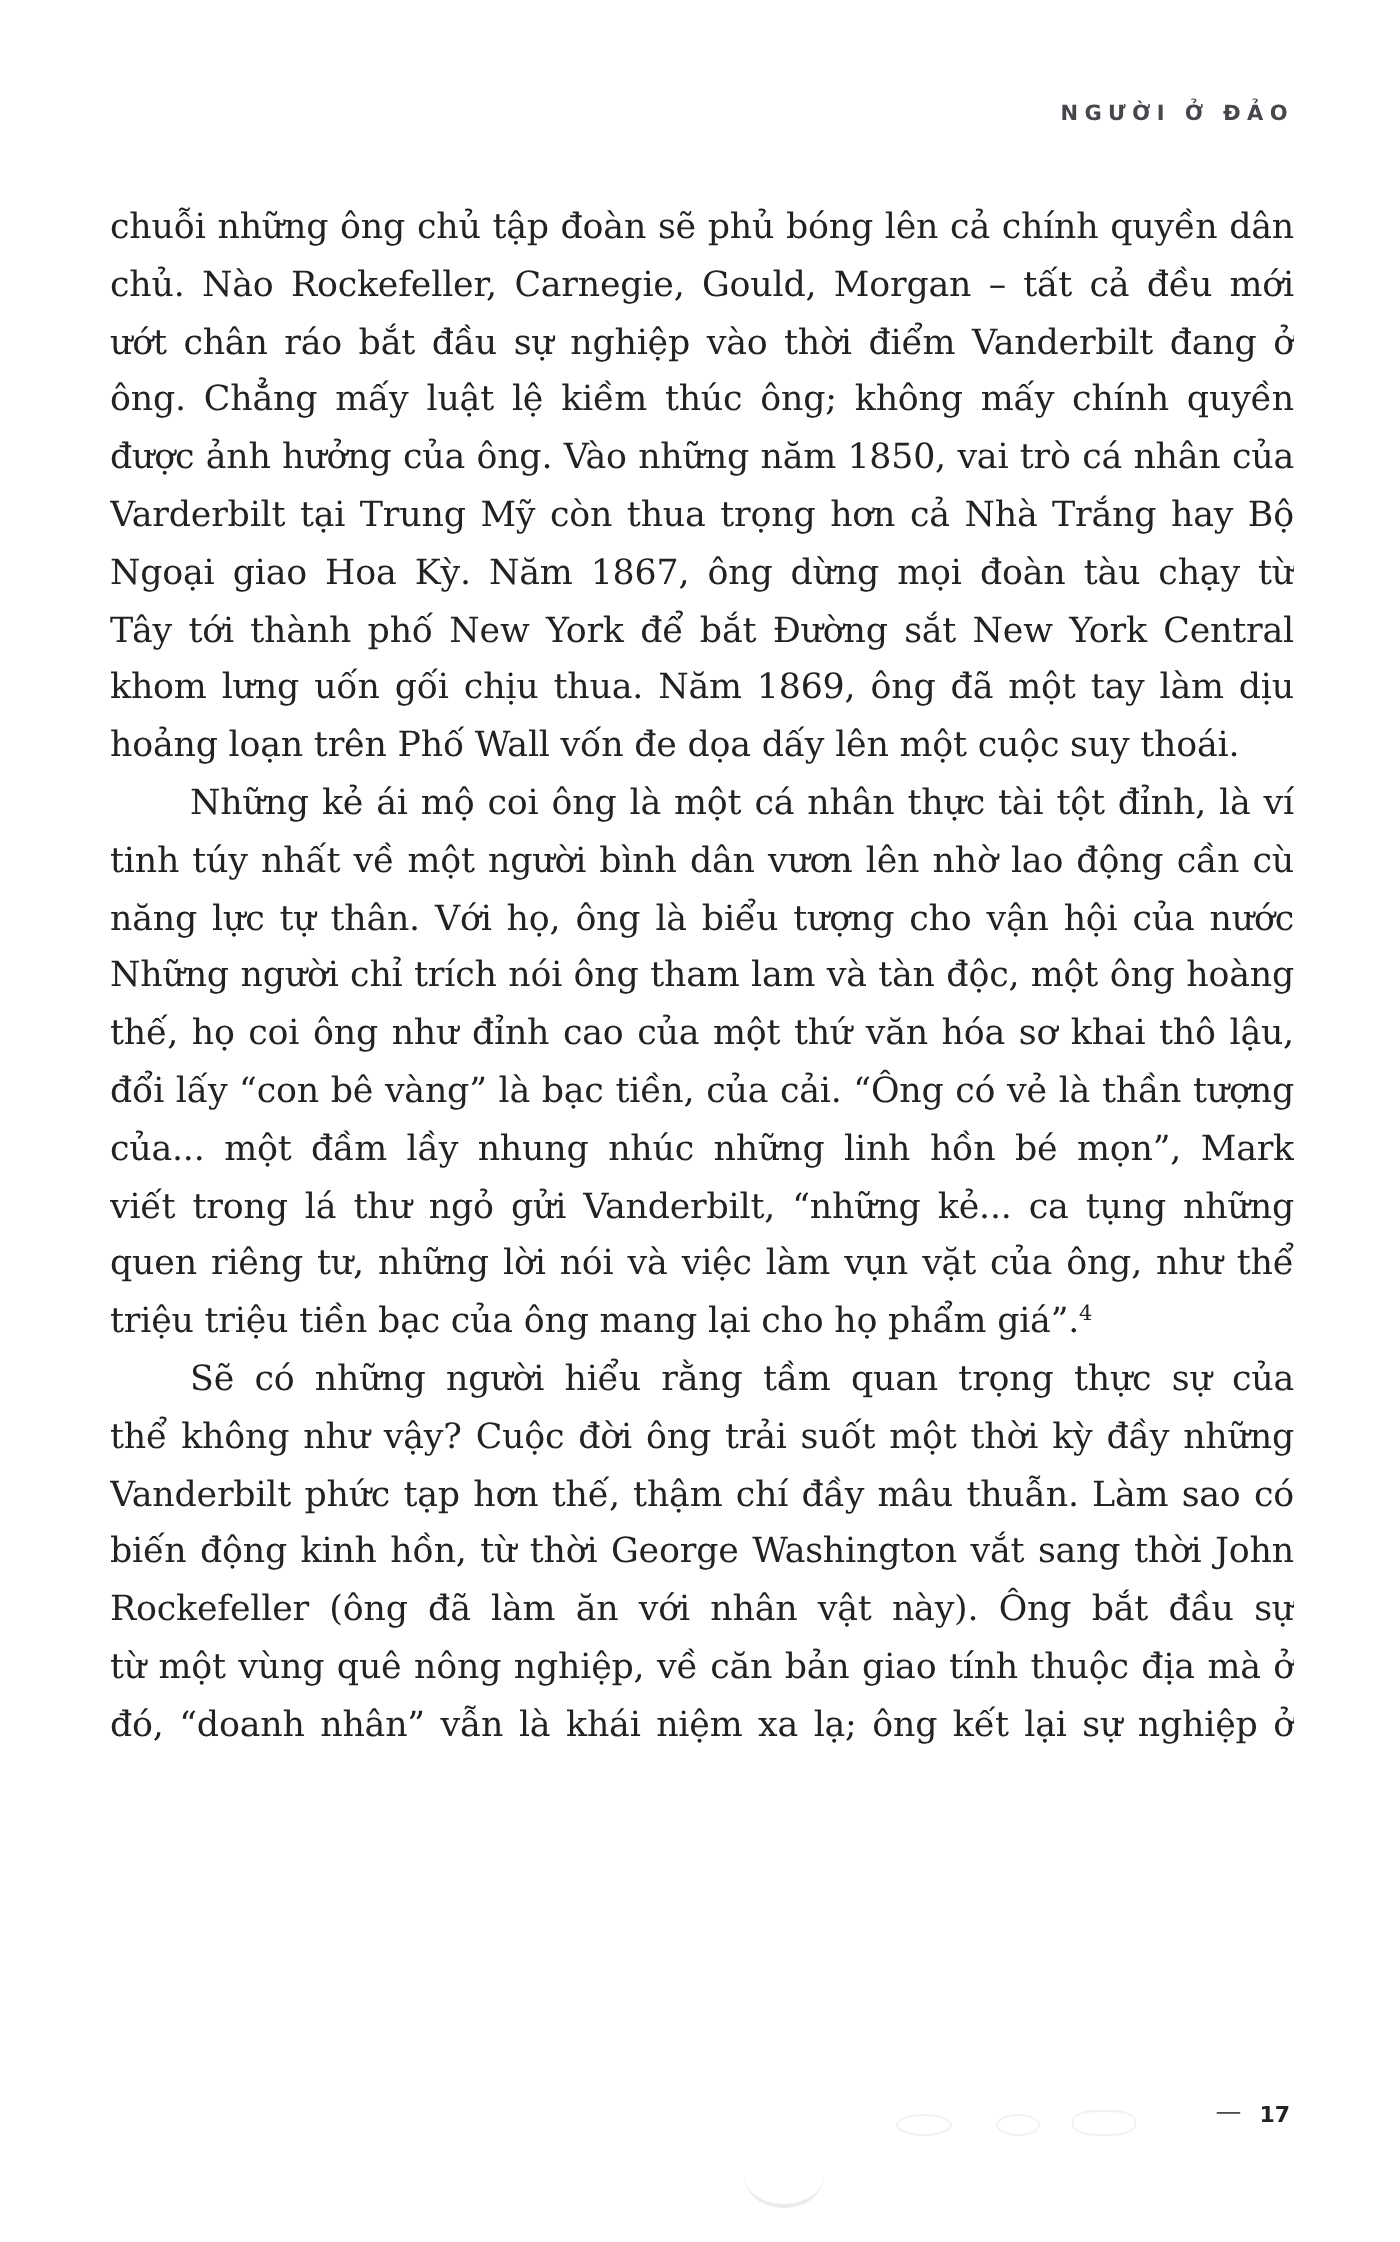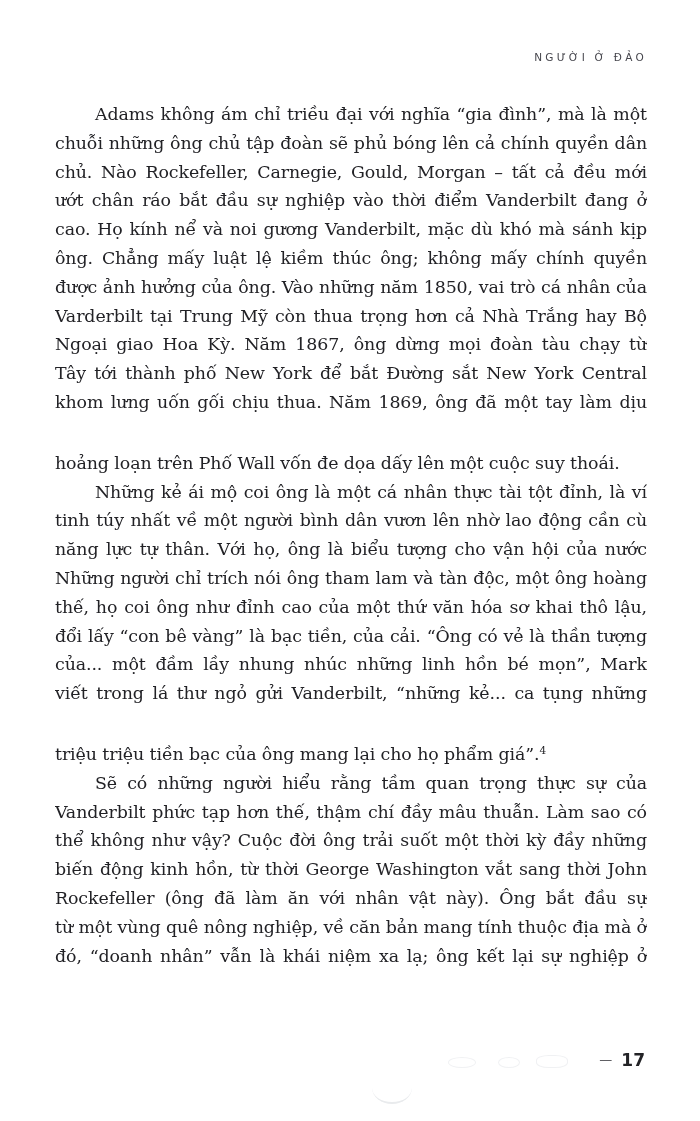--- a/index.html
+++ b/index.html
@@ -15,21 +15,21 @@
     overflow: hidden;
     font-family: "DejaVu Serif", "Liberation Serif", serif;
     color: #222226;
   }
   .running-header {
     position: absolute;
     top: 51px;
     right: 53px;
     font-family: "DejaVu Sans", "Liberation Sans", sans-serif;
     font-size: 10.5px;
-    font-weight: 400;
+    font-weight: 700;
     letter-spacing: 3.2px;
     color: #46464d;
     white-space: nowrap;
   }
   .text-block {
     position: absolute;
     top: 100px;
     left: 55px;
     width: 592px;
   }
@@ -37,21 +37,21 @@
   .line {
     font-size: 17.4px;
     line-height: 28.8px;
     height: 28.8px;
     overflow: hidden;
     letter-spacing: -0.1px;
     text-align: justify;
     text-align-last: justify;
   }
   .line.first { text-indent: 40px; }
-  .line.last { text-align-last: left; margin-top: 32px; }
+  .line.last { text-align-last: left; }
   sup.note {
     font-size: 10.5px;
     line-height: 0;
     vertical-align: 6px;
     letter-spacing: 0;
   }
   .footer {
     position: absolute;
     top: 1050px;
     right: 55px;
@@ -60,21 +60,21 @@
     gap: 9px;
     font-family: "DejaVu Sans", "Liberation Sans", sans-serif;
   }
   .footer-dash {
     font-size: 13px;
     font-weight: 400;
     color: #4a4a4f;
     transform: translateY(-1px);
   }
   .footer-num {
-    font-size: 17px;
+    font-size: 11px;
     font-weight: 700;
     color: #232326;
   }
   .smudge {
     position: absolute;
     border: 1.5px solid #edeff1;
     border-radius: 50%;
     opacity: 0.85;
   }
   .s1 { top: 1057px; left: 448px; width: 26px; height: 9px; }
@@ -93,51 +93,50 @@
 </head>
 <body>
 
 <div class="page">
 
   <div class="running-header">NGƯỜI Ở ĐẢO</div>
 
   <main class="text-block">
     <div id="paragraphs">
         <div class="paragraph">
-          <div class="line first">Adams không ám chỉ triều đại với nghĩa “gia đình”, mà là một</div>
           <div class="line">chuỗi những ông chủ tập đoàn sẽ phủ bóng lên cả chính quyền dân</div>
           <div class="line">chủ. Nào Rockefeller, Carnegie, Gould, Morgan – tất cả đều mới chân</div>
           <div class="line">ướt chân ráo bắt đầu sự nghiệp vào thời điểm Vanderbilt đang ở đỉnh</div>
-          <div class="line">cao. Họ kính nể và noi gương Vanderbilt, mặc dù khó mà sánh kịp</div>
           <div class="line">ông. Chẳng mấy luật lệ kiềm thúc ông; không mấy chính quyền vượt</div>
           <div class="line">được ảnh hưởng của ông. Vào những năm 1850, vai trò cá nhân của</div>
           <div class="line">Varderbilt tại Trung Mỹ còn thua trọng hơn cả Nhà Trắng hay Bộ</div>
           <div class="line">Ngoại giao Hoa Kỳ. Năm 1867, ông dừng mọi đoàn tàu chạy từ miền</div>
           <div class="line">Tây tới thành phố New York để bắt Đường sắt New York Central phải</div>
           <div class="line">khom lưng uốn gối chịu thua. Năm 1869, ông đã một tay làm dịu cơn</div>
           <div class="line last">hoảng loạn trên Phố Wall vốn đe dọa dấy lên một cuộc suy thoái.</div>
         </div>
         <div class="paragraph">
           <div class="line first">Những kẻ ái mộ coi ông là một cá nhân thực tài tột đỉnh, là ví dụ</div>
           <div class="line">tinh túy nhất về một người bình dân vươn lên nhờ lao động cần cù và</div>
           <div class="line">năng lực tự thân. Với họ, ông là biểu tượng cho vận hội của nước Mỹ.</div>
           <div class="line">Những người chỉ trích nói ông tham lam và tàn độc, một ông hoàng</div>
           <div class="line">thế, họ coi ông như đỉnh cao của một thứ văn hóa sơ khai thô lậu, đã</div>
           <div class="line">đổi lấy “con bê vàng” là bạc tiền, của cải. “Ông có vẻ là thần tượng</div>
           <div class="line">của... một đầm lầy nhung nhúc những linh hồn bé mọn”, Mark Twain</div>
           <div class="line">viết trong lá thư ngỏ gửi Vanderbilt, “những kẻ... ca tụng những thói</div>
+          <div class="line">quen riêng tư, những lời nói và việc làm vụn vặt của ông, như thể</div>
           <div class="line last"><span>triệu triệu tiền bạc của ông mang lại cho họ phẩm giá”.</span><sup class="note">4</sup></div>
         </div>
         <div class="paragraph">
           <div class="line first">Sẽ có những người hiểu rằng tầm quan trọng thực sự của</div>
+          <div class="line">thể không như vậy? Cuộc đời ông trải suốt một thời kỳ đầy những</div>
           <div class="line">Vanderbilt phức tạp hơn thế, thậm chí đầy mâu thuẫn. Làm sao có</div>
-          <div class="line">thể không như vậy? Cuộc đời ông trải suốt một thời kỳ đầy những</div>
           <div class="line">biến động kinh hồn, từ thời George Washington vắt sang thời John D.</div>
           <div class="line">Rockefeller (ông đã làm ăn với nhân vật này). Ông bắt đầu sự nghiệp</div>
-          <div class="line">từ một vùng quê nông nghiệp, về căn bản mang tính thuộc địa mà ở</div>
+          <div class="line">từ một vùng quê nông nghiệp, về căn bản giao tính thuộc địa mà ở</div>
           <div class="line">đó, “doanh nhân” vẫn là khái niệm xa lạ; ông kết lại sự nghiệp ở nền</div>
         </div>
       </div>
   </main>
 
   <div class="footer">
     <span class="footer-dash">—</span>
     <span class="footer-num">17</span>
   </div>
 

